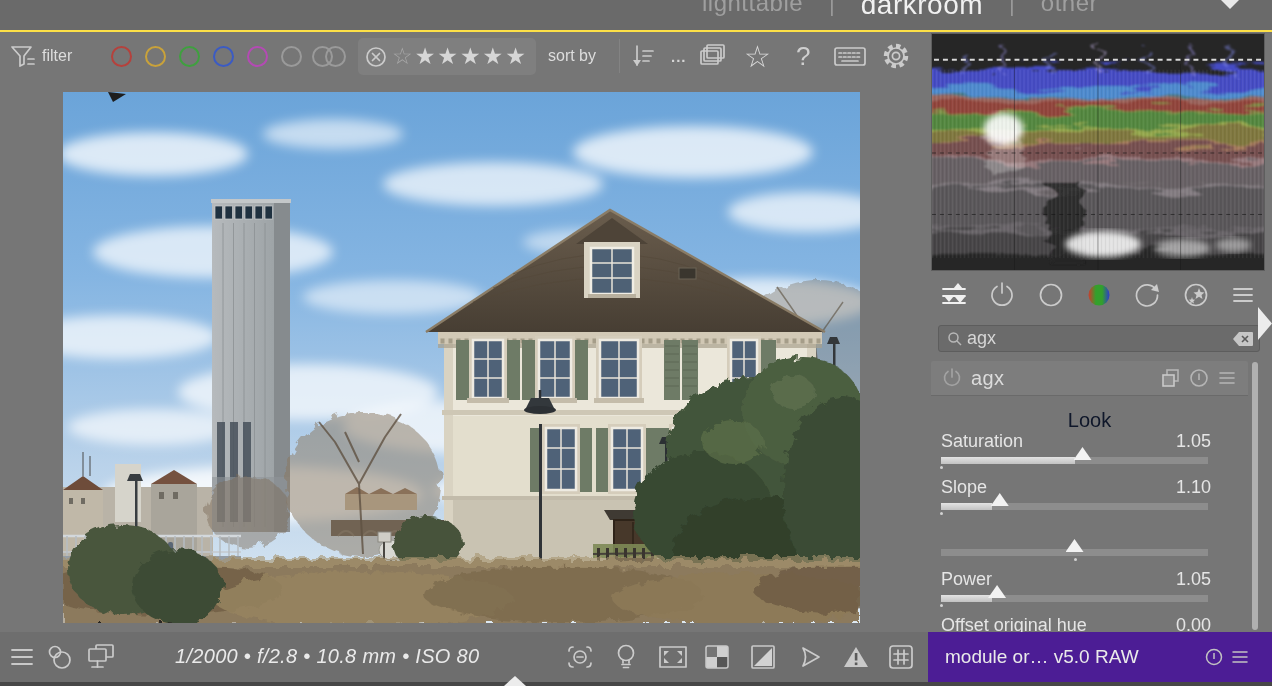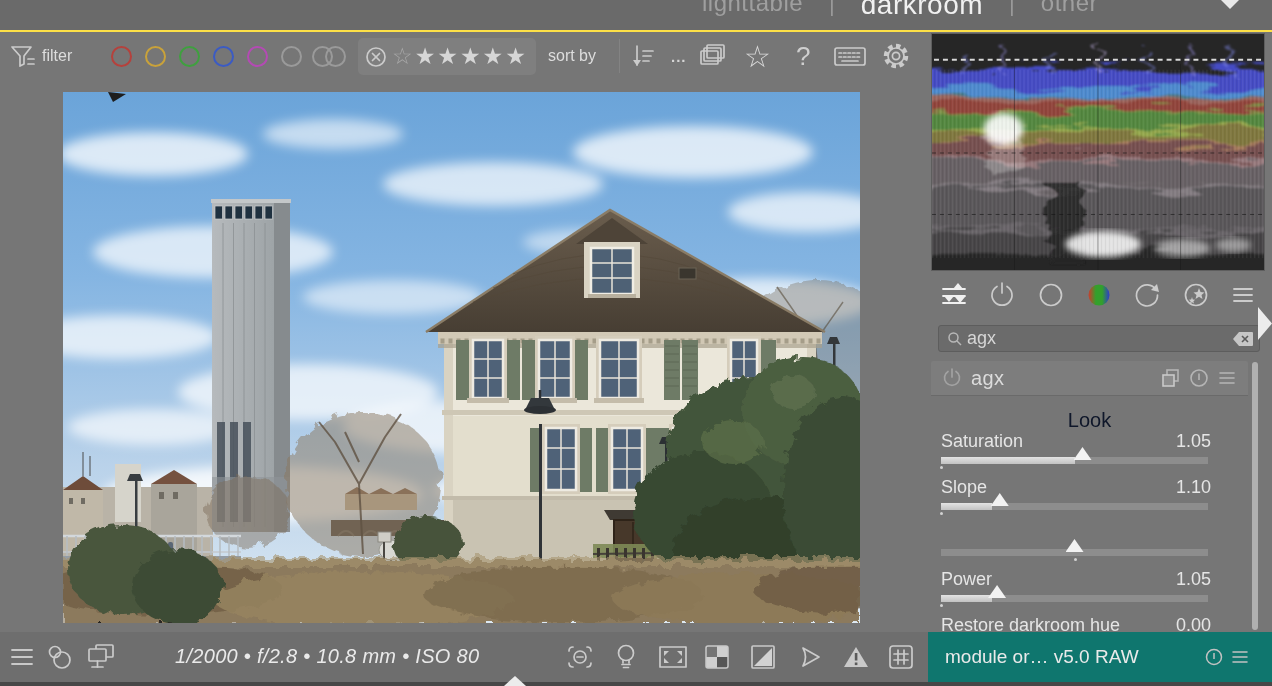--- a/index.html
+++ b/index.html
@@ -50,21 +50,21 @@
   .srow .lv{display:flex;justify-content:space-between;font-size:18px;color:#e5e5e5;height:22px;}
   .strack{position:absolute;left:0;top:26px;width:267px;height:7px;background:#8d8d8d;}
   .sfill{position:absolute;left:0;top:0;height:7px;background:linear-gradient(#e3e3e3,#c2c2c2);}
   .sthumb{position:absolute;top:-10px;width:18px;height:13px;background:#f2f2f2;
           clip-path:polygon(50% 0,100% 100%,0 100%);margin-left:-9px;}
   .sdot{position:absolute;bottom:-5px;width:3px;height:3px;border-radius:50%;background:#d2d2d2;}
   .scrollbar{position:absolute;left:321px;top:332px;width:6px;height:268px;background:#b0b0b0;border-radius:3px;}
 
   
   .bottom-bar{position:absolute;left:0;top:632px;width:1272px;height:50px;background:#6e6e6e;}
-  .bb-right{position:absolute;left:928px;top:0;width:344px;height:50px;background:#0f766e;}
+  .bb-right{position:absolute;left:928px;top:0;width:344px;height:50px;background:#4c1d95;}
   .exif{position:absolute;left:175px;top:13px;font-size:20px;color:#eaeaea;letter-spacing:.3px;font-style:italic;}
   .mo-text{position:absolute;left:17px;top:14px;font-size:19px;color:#eaeaea;}
   .bottom-strip{position:absolute;left:0;top:682px;width:1272px;height:4px;background:#474747;}
   .right-arrow{position:absolute;left:1258px;top:307px;width:14px;height:33px;background:#ececec;
                clip-path:polygon(0 0,100% 50%,0 100%);}
   .bottom-arrow{position:absolute;left:504px;top:676px;width:22px;height:10px;background:#ececec;
                 clip-path:polygon(50% 0,100% 100%,0 100%);}
   .ic{stroke:#cbcbcb;fill:none;stroke-width:1.7;stroke-linecap:round;stroke-linejoin:round;}
   .icf{fill:#cbcbcb;stroke:none;}
 </style>
@@ -718,21 +718,21 @@
         </div>
         <div class="strack">
           <div class="sfill" style="width: 19%;"></div>
           <div class="sthumb" style="left: 21%;"></div>
           <div class="sdot" style="left:-1px"></div>
         </div>
       </div>
 
       <div class="srow" style="top:220px">
         <div class="lv">
-          <span>Restore darkroom hue</span>
+          <span>Offset original hue</span>
           <span>0.00</span>
         </div>
       </div>
     </div>
 
     <div class="scrollbar"></div>
   </div>
 
   <div class="bottom-bar">
     <div class="abs" style="left:8px;top:12px">

